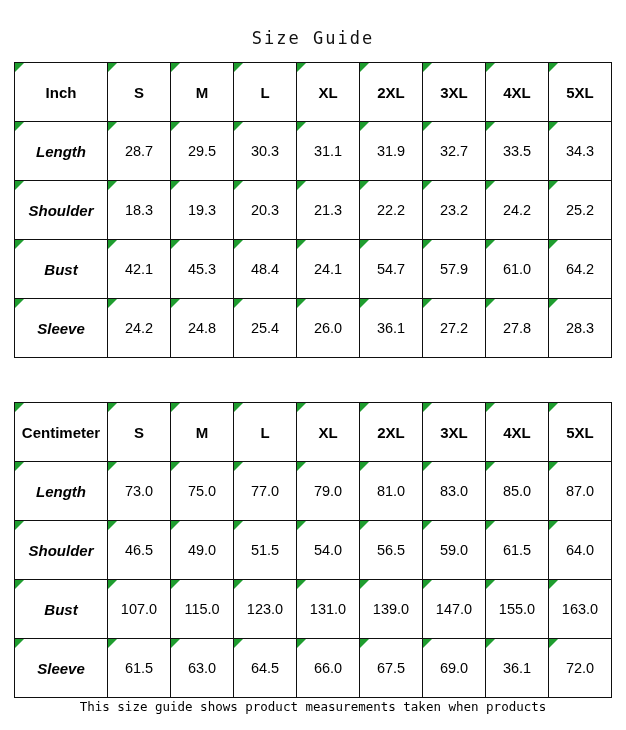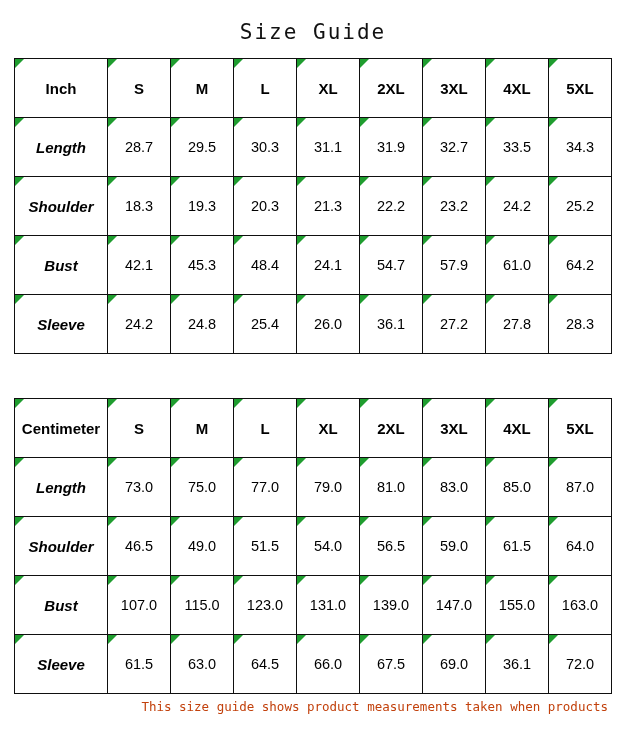--- a/index.html
+++ b/index.html
@@ -16,24 +16,24 @@
   }
   .page {
     width: 626px;
     height: 730px;
     position: relative;
     box-sizing: border-box;
   }
   .title {
     text-align: center;
     font-family: "DejaVu Sans Mono", monospace;
-    font-size: 21px;
+    font-size: 17px;
     letter-spacing: 2px;
     color: #111111;
-    padding-top: 20px;
+    padding-top: 28px;
     padding-bottom: 14px;
   }
   table.size-table {
     border-collapse: collapse;
     width: 591px;
     margin: 0 auto;
     table-layout: fixed;
   }
   table.size-table td {
     border: 1px solid #0f0f0f;
@@ -71,25 +71,25 @@
   .col-size { width: 63px; }
 
   .spacer {
     height: 44px;
   }
   .footer {
     position: absolute;
     left: 0;
     right: 0;
     bottom: 14px;
-    text-align: right;
+    text-align: center;
     font-family: "DejaVu Sans Mono", monospace;
     font-size: 12.5px;
     line-height: 19px;
-    color: #c2410c;
+    color: #000000;
     padding: 0 18px;
     box-sizing: border-box;
   }
 </style>
 </head>
 <body>
 
 <div class="page">
 
   <div class="title">Size Guide</div>

